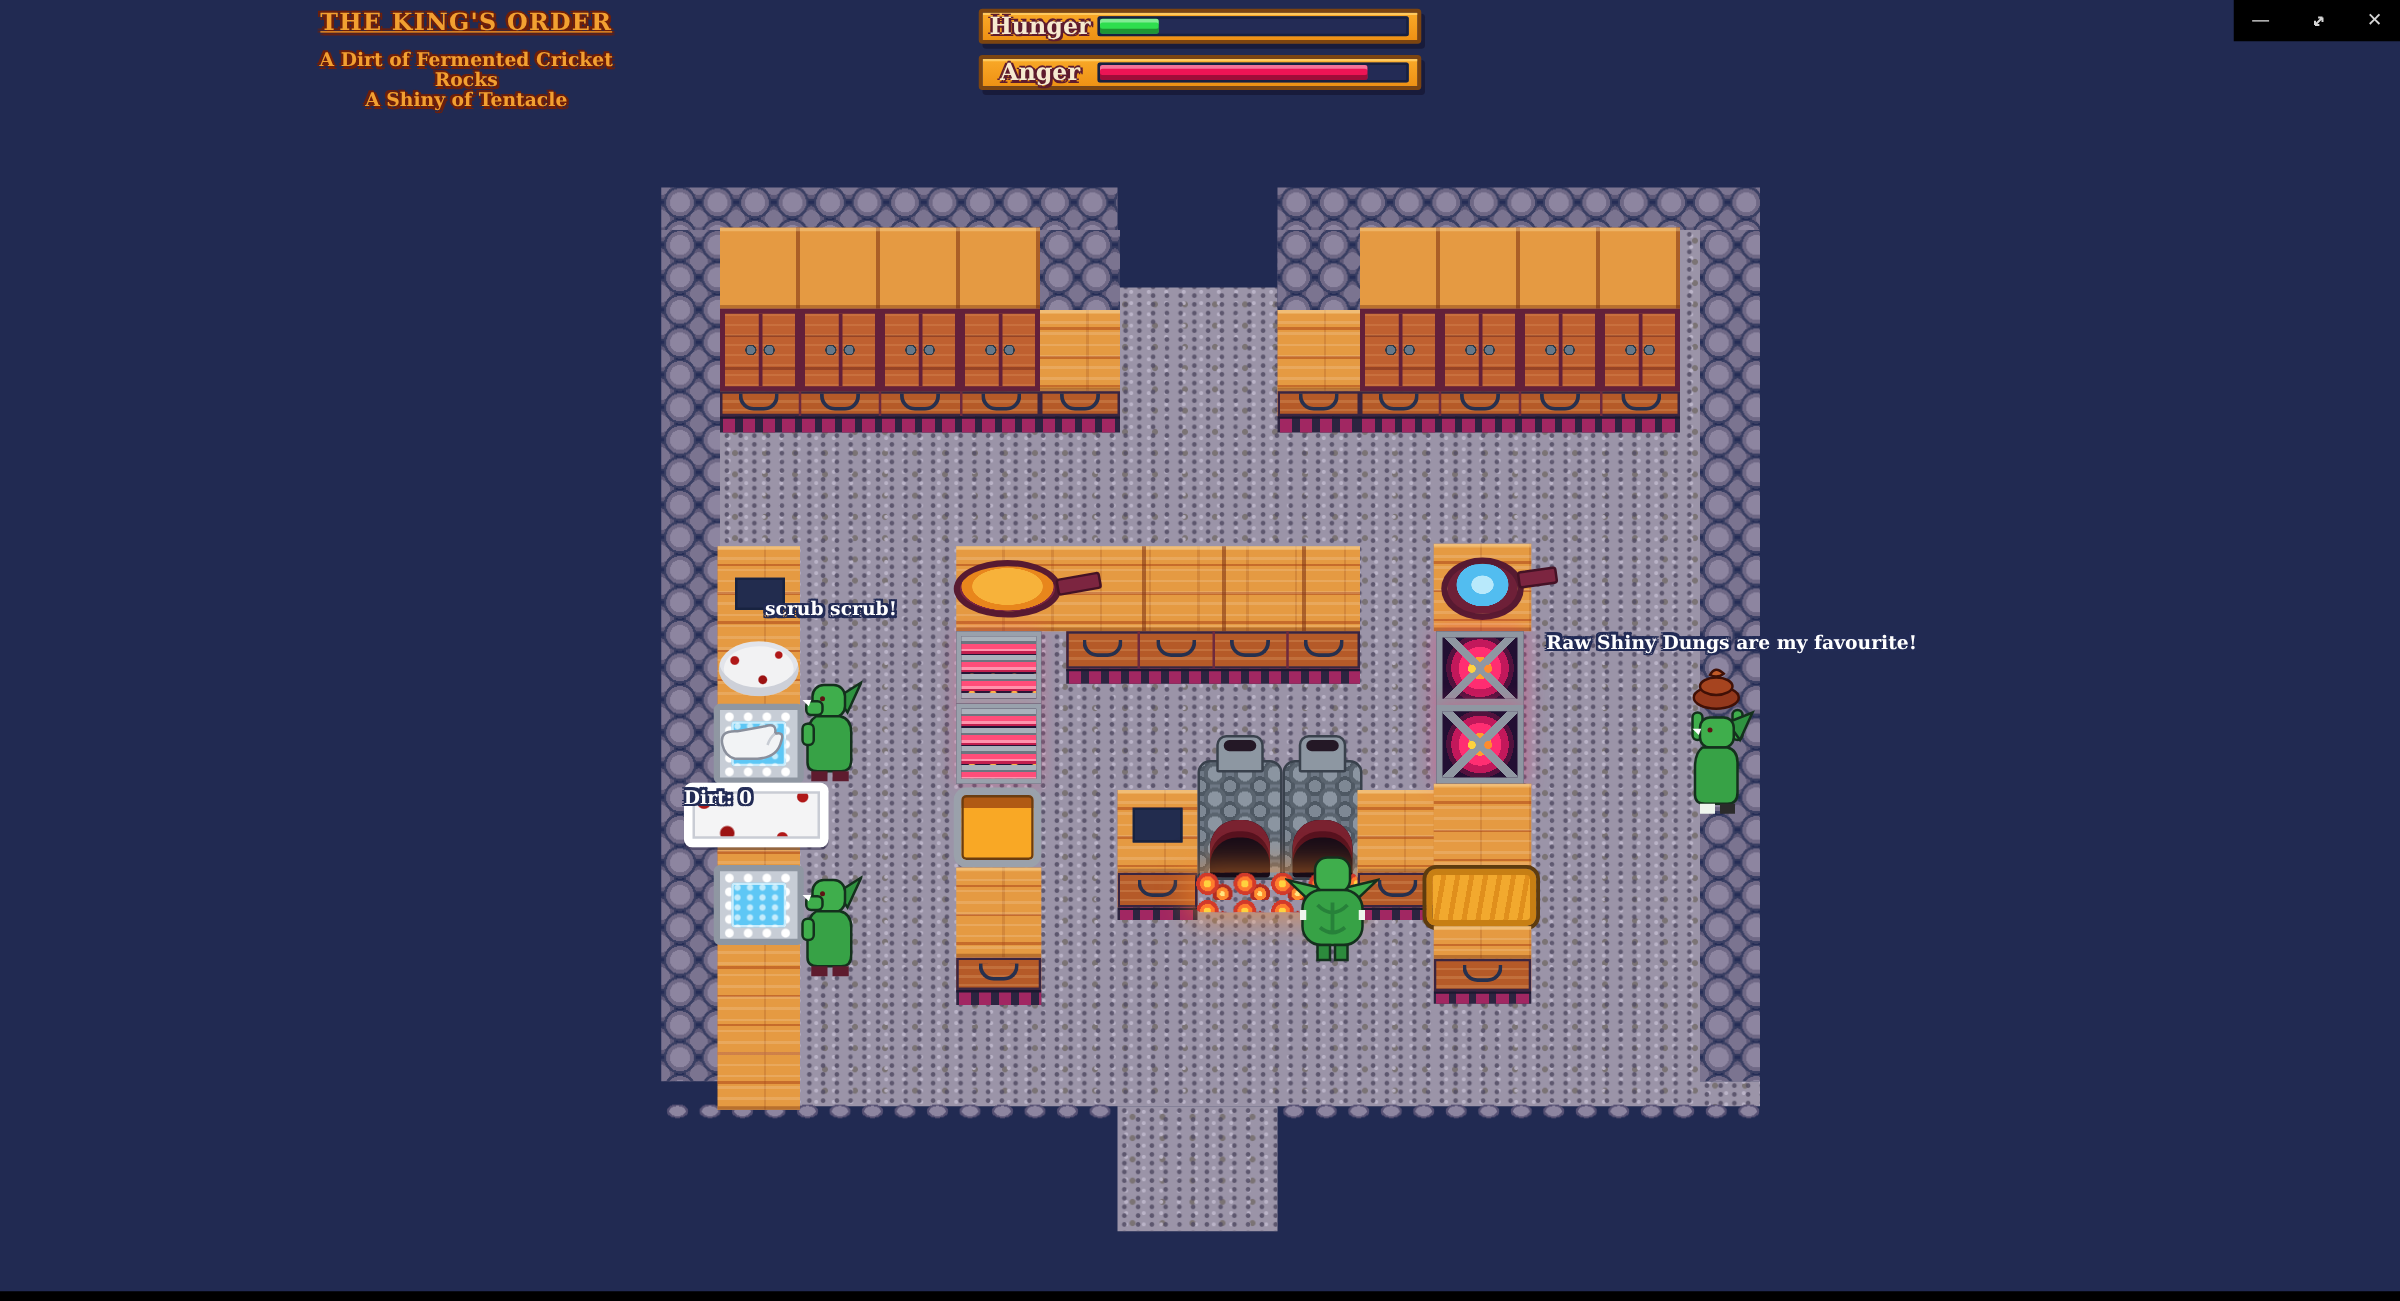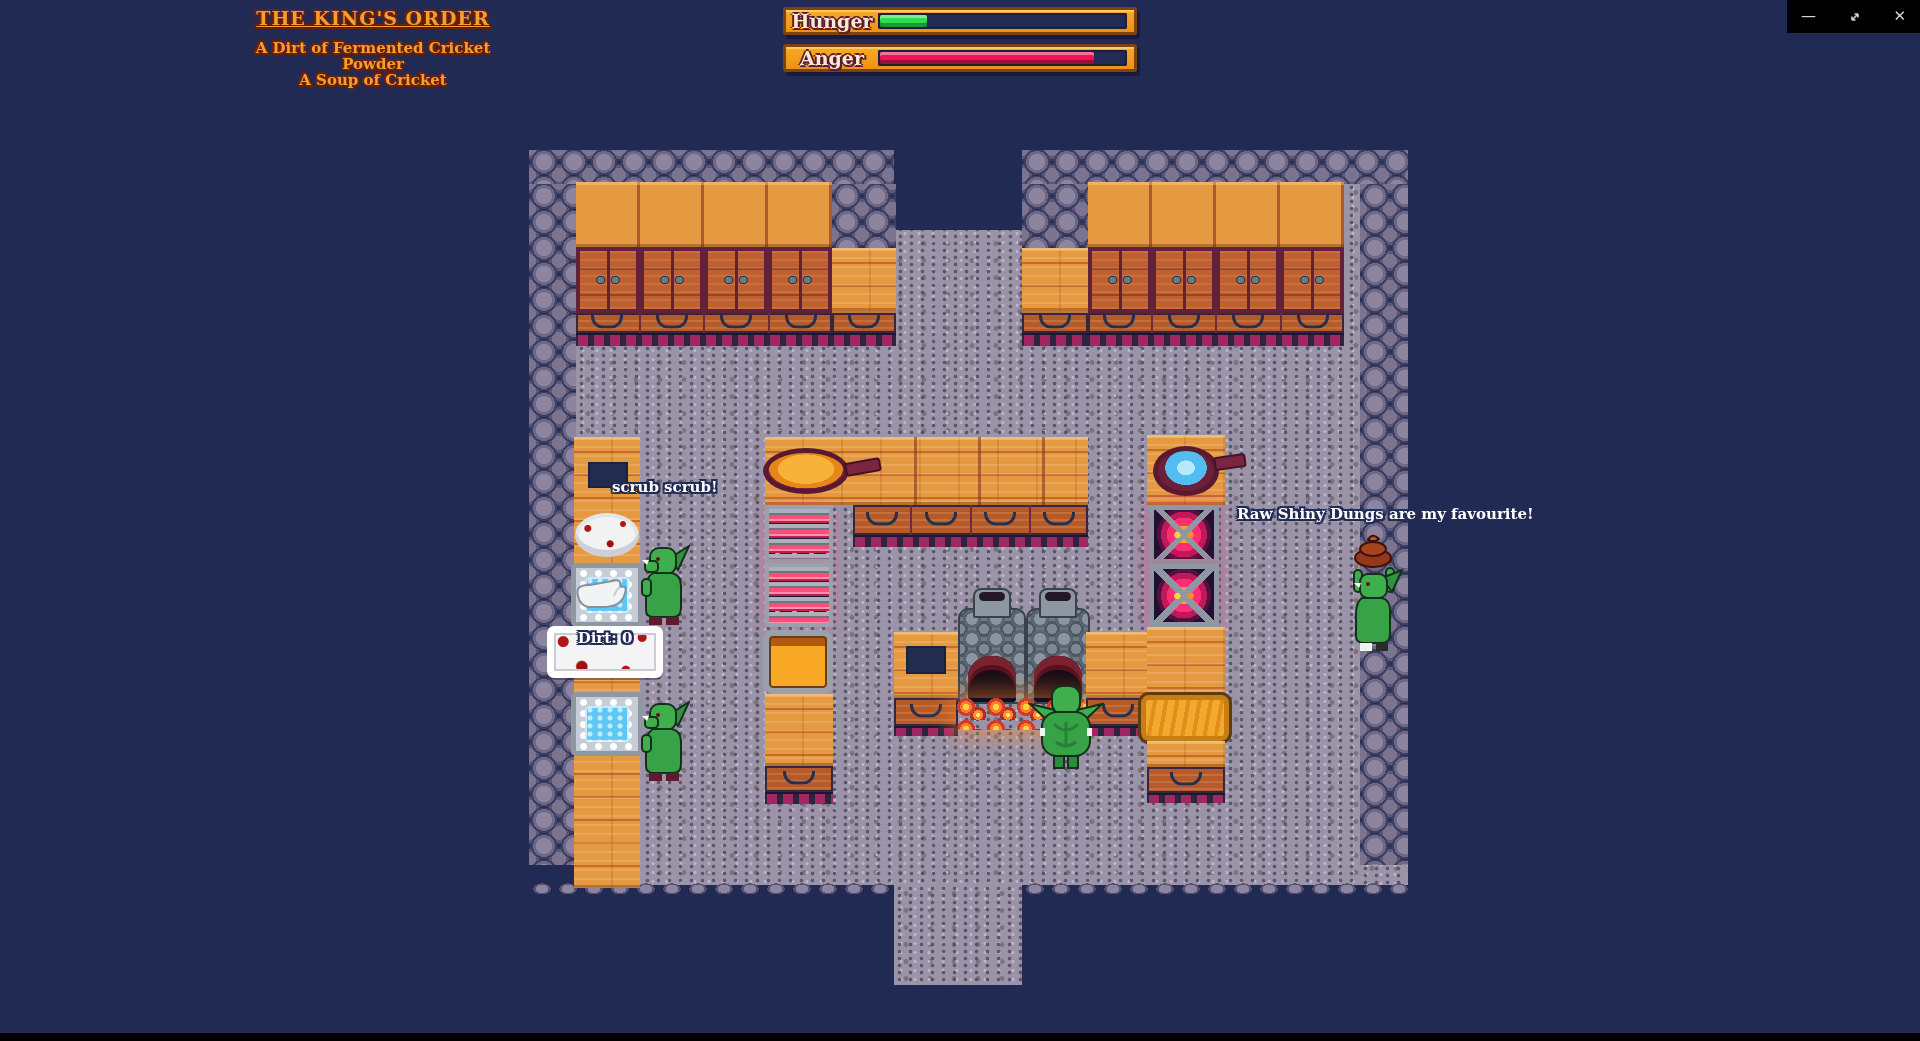--- a/index.html
+++ b/index.html
@@ -206,21 +206,21 @@
   <div class="px navy-board" style="left:588px;top:462px;width:40px;height:26px;"></div>
   <div class="px plates" style="left:575px;top:513px;width:64px;height:44px;"></div>
   <div class="px sink" style="left:571px;top:563px;width:72px;height:64px;box-sizing:border-box;">
     <div class="water"></div>
     <svg class="px" style="left:-4px;top:6px;" width="58" height="40" viewBox="0 0 58 40">
       <path d="M6 22 Q3 10 18 11 L40 7 Q50 4 48 13 Q56 11 53 19 Q50 32 34 33 L16 33 Q8 31 6 22 Z" fill="#f2f3f5" stroke="#8a8f9c" stroke-width="2"></path>
       <path d="M48 13 Q44 16 42 22" fill="none" stroke="#c8ccd4" stroke-width="2"></path>
     </svg>
   </div>
   <div class="px tray" style="left:547px;top:626px;width:116px;height:52px;"></div>
-  <div class="px bubble outline-navy" style="left:547px;top:629px;width:116px;text-align:center;">Dirt: 0</div>
+  <div class="px bubble outline-navy" style="left:547px;top:629px;width:116px;">Dirt: 0</div>
   <div class="px sink" style="left:571px;top:692px;width:72px;height:64px;box-sizing:border-box;">
     <div class="water"></div>
   </div>
 
   <svg class="px" style="left:636px;top:536px;" width="54" height="92" viewBox="0 0 54 92">
     <polygon points="34,22 53,10 42,34" fill="#2f9340" stroke="#14301d" stroke-width="2"></polygon>
     <rect x="14" y="12" width="26" height="26" rx="9" fill="#3fae4c" stroke="#14301d" stroke-width="2"></rect>
     <rect x="9" y="25" width="13" height="11" rx="4" fill="#3fae4c" stroke="#14301d" stroke-width="2"></rect>
     <polygon points="11,29 6,24 13,24" fill="#ffffff"></polygon>
     <circle cx="22" cy="23" r="2" fill="#5e1414"></circle>
@@ -343,22 +343,22 @@
     <rect x="16" y="113" width="12" height="8" fill="#eef5ee"></rect>
     <rect x="32" y="113" width="12" height="8" fill="#2b2b2b"></rect>
   </svg>
 
   <div class="px bubble outline-navy" style="left:612px;top:478px;">scrub scrub!</div>
   <div class="px bubble outline-navy" style="left:1237px;top:505px;">Raw Shiny Dungs are my favourite!</div>
 
   <div class="px kings-order gold-text">
     <div class="ko-title">THE KING'S ORDER</div>
     <div>A Dirt of Fermented Cricket</div>
-    <div>Powder</div>
-    <div>A Soup of Cricket</div>
+    <div>Rocks</div>
+    <div>A Shiny of Tentacle</div>
   </div>
 
   <div class="px bar" style="top:44px;">
     <div class="bar-label">Anger</div>
     <div class="bar-track">
       <div class="bar-fill" style="width: 86%; background-color: rgb(237, 20, 85);"></div>
     </div>
   </div>
   <div class="px bar" style="top:7px;">
     <div class="bar-label">Hunger</div>

